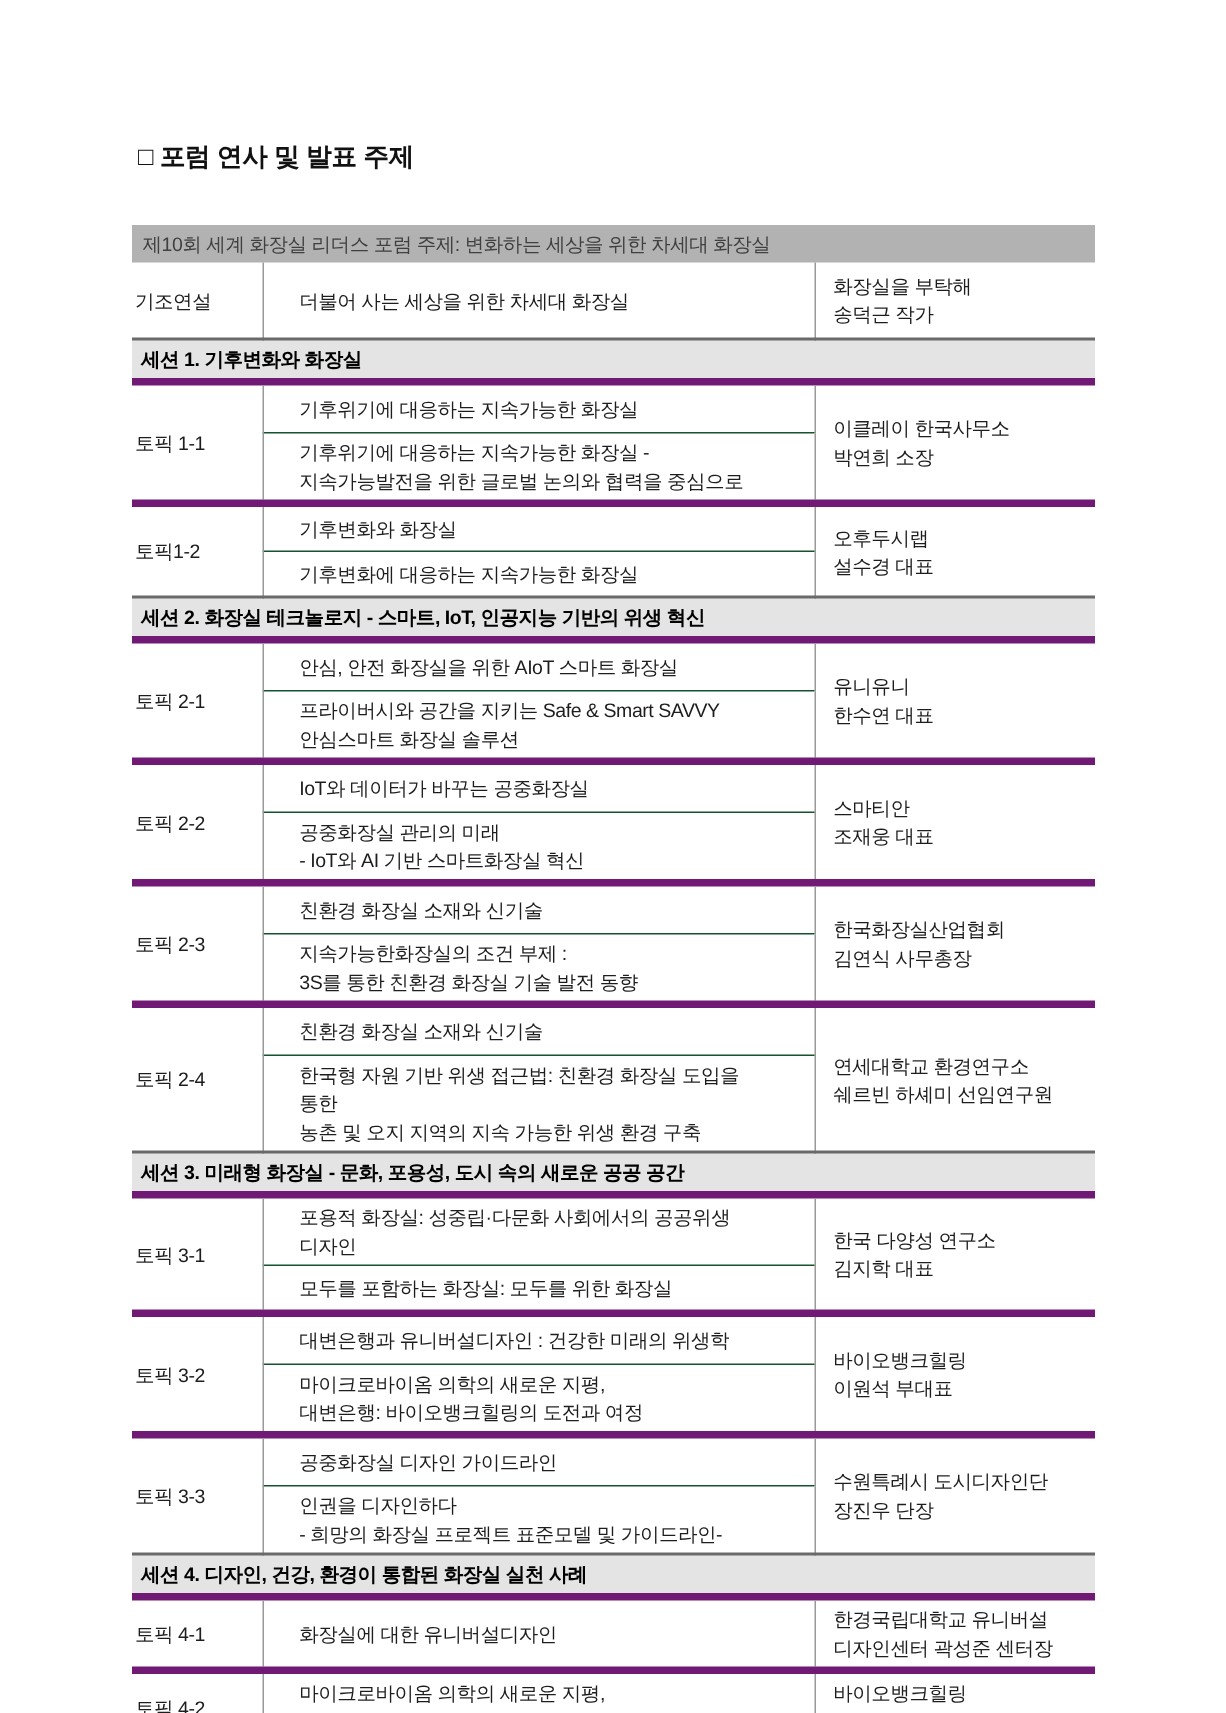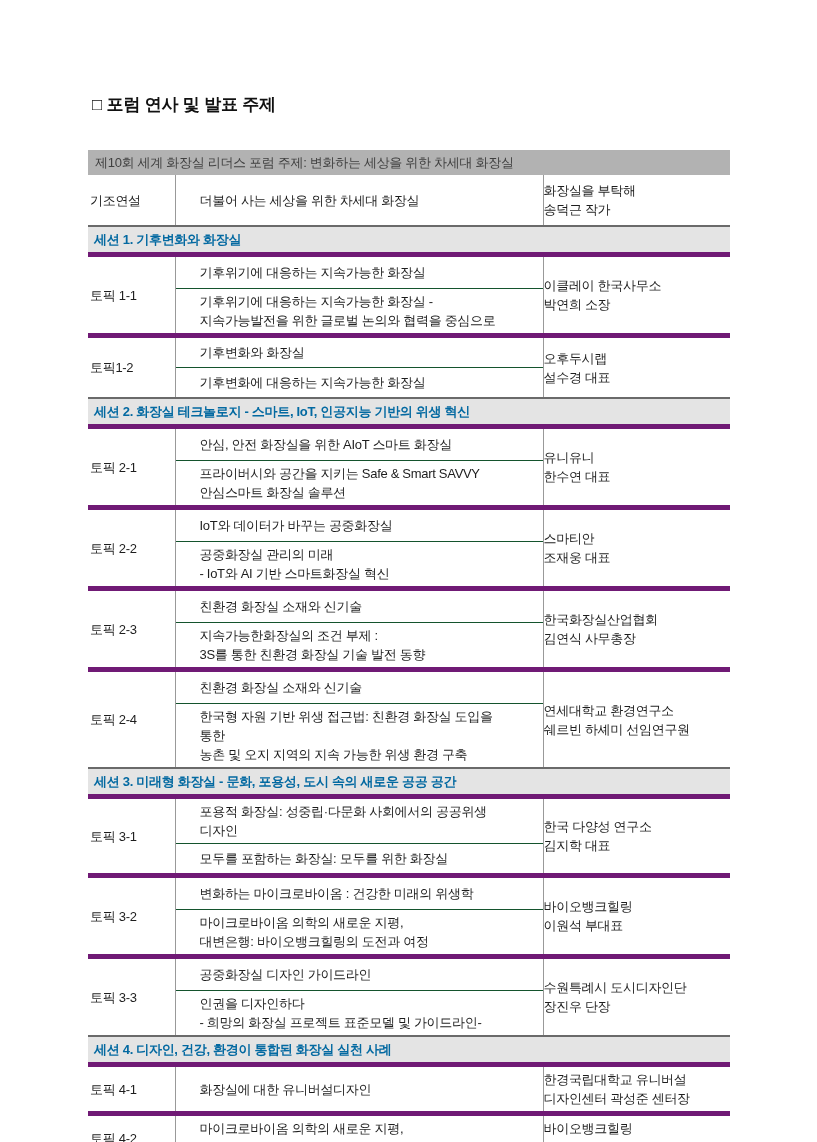--- a/index.html
+++ b/index.html
@@ -19,32 +19,32 @@
   }
   table.forum td{
     font-size:13px;line-height:19px;vertical-align:middle;
     letter-spacing:-0.3px;word-break:keep-all;
   }
   td.thead{
     background:#b2b2b2;color:#404040;font-size:13.5px;
     padding:3px 7px;height:18px;
   }
   td.section{
-    background:#e4e4e4;color:#0369a1;font-weight:bold;font-size:13.5px;
+    background:#e4e4e4;color:#000000;font-weight:bold;font-size:13.5px;
     padding:3px 6px;height:19px;
     border-top:2px solid #6a6a6a;border-bottom:1px solid #999;
   }
   td.c-label{
     text-align:left;border-right:1px solid #999;padding:2px 2px;
   }
   td.c-topic{
     border-right:1px solid #999;padding:3px 24px;white-space:pre-line;
   }
   td.c-speaker{
-    padding:3px 0;white-space:pre-line;
+    padding:3px 12px;white-space:pre-line;
   }
   tr.g td{border-top:5px solid #701a75;}
   td.sub{border-top:1px solid #14532d;}
   tr.h25 td{height:25px;}
   tr.h44 td{height:44px;}
   tr.h38 td{height:38px;}
   tr.h36 td{height:36px;}
   tr.h23 td{height:23px;}
 </style>
 </head>
@@ -147,21 +147,21 @@
         <td class="c-label" rowspan="2">토픽 3-1</td>
         <td class="c-topic">포용적 화장실: 성중립·다문화 사회에서의 공공위생 디자인</td>
         <td class="c-speaker" rowspan="2">한국 다양성 연구소
 김지학 대표</td>
       </tr>
       <tr class="h23">
         <td class="c-topic sub">모두를 포함하는 화장실: 모두를 위한 화장실</td>
       </tr>
       <tr class="g h25">
         <td class="c-label" rowspan="2">토픽 3-2</td>
-        <td class="c-topic">변화하는 마이크로바이옴 : 건강한 미래의 위생학</td>
+        <td class="c-topic">대변은행과 유니버설디자인 : 건강한 미래의 위생학</td>
         <td class="c-speaker" rowspan="2">바이오뱅크힐링
 이원석 부대표</td>
       </tr>
       <tr>
         <td class="c-topic sub">마이크로바이옴 의학의 새로운 지평,
 대변은행: 바이오뱅크힐링의 도전과 여정</td>
       </tr>
       <tr class="g h25">
         <td class="c-label" rowspan="2">토픽 3-3</td>
         <td class="c-topic">공중화장실 디자인 가이드라인</td>

